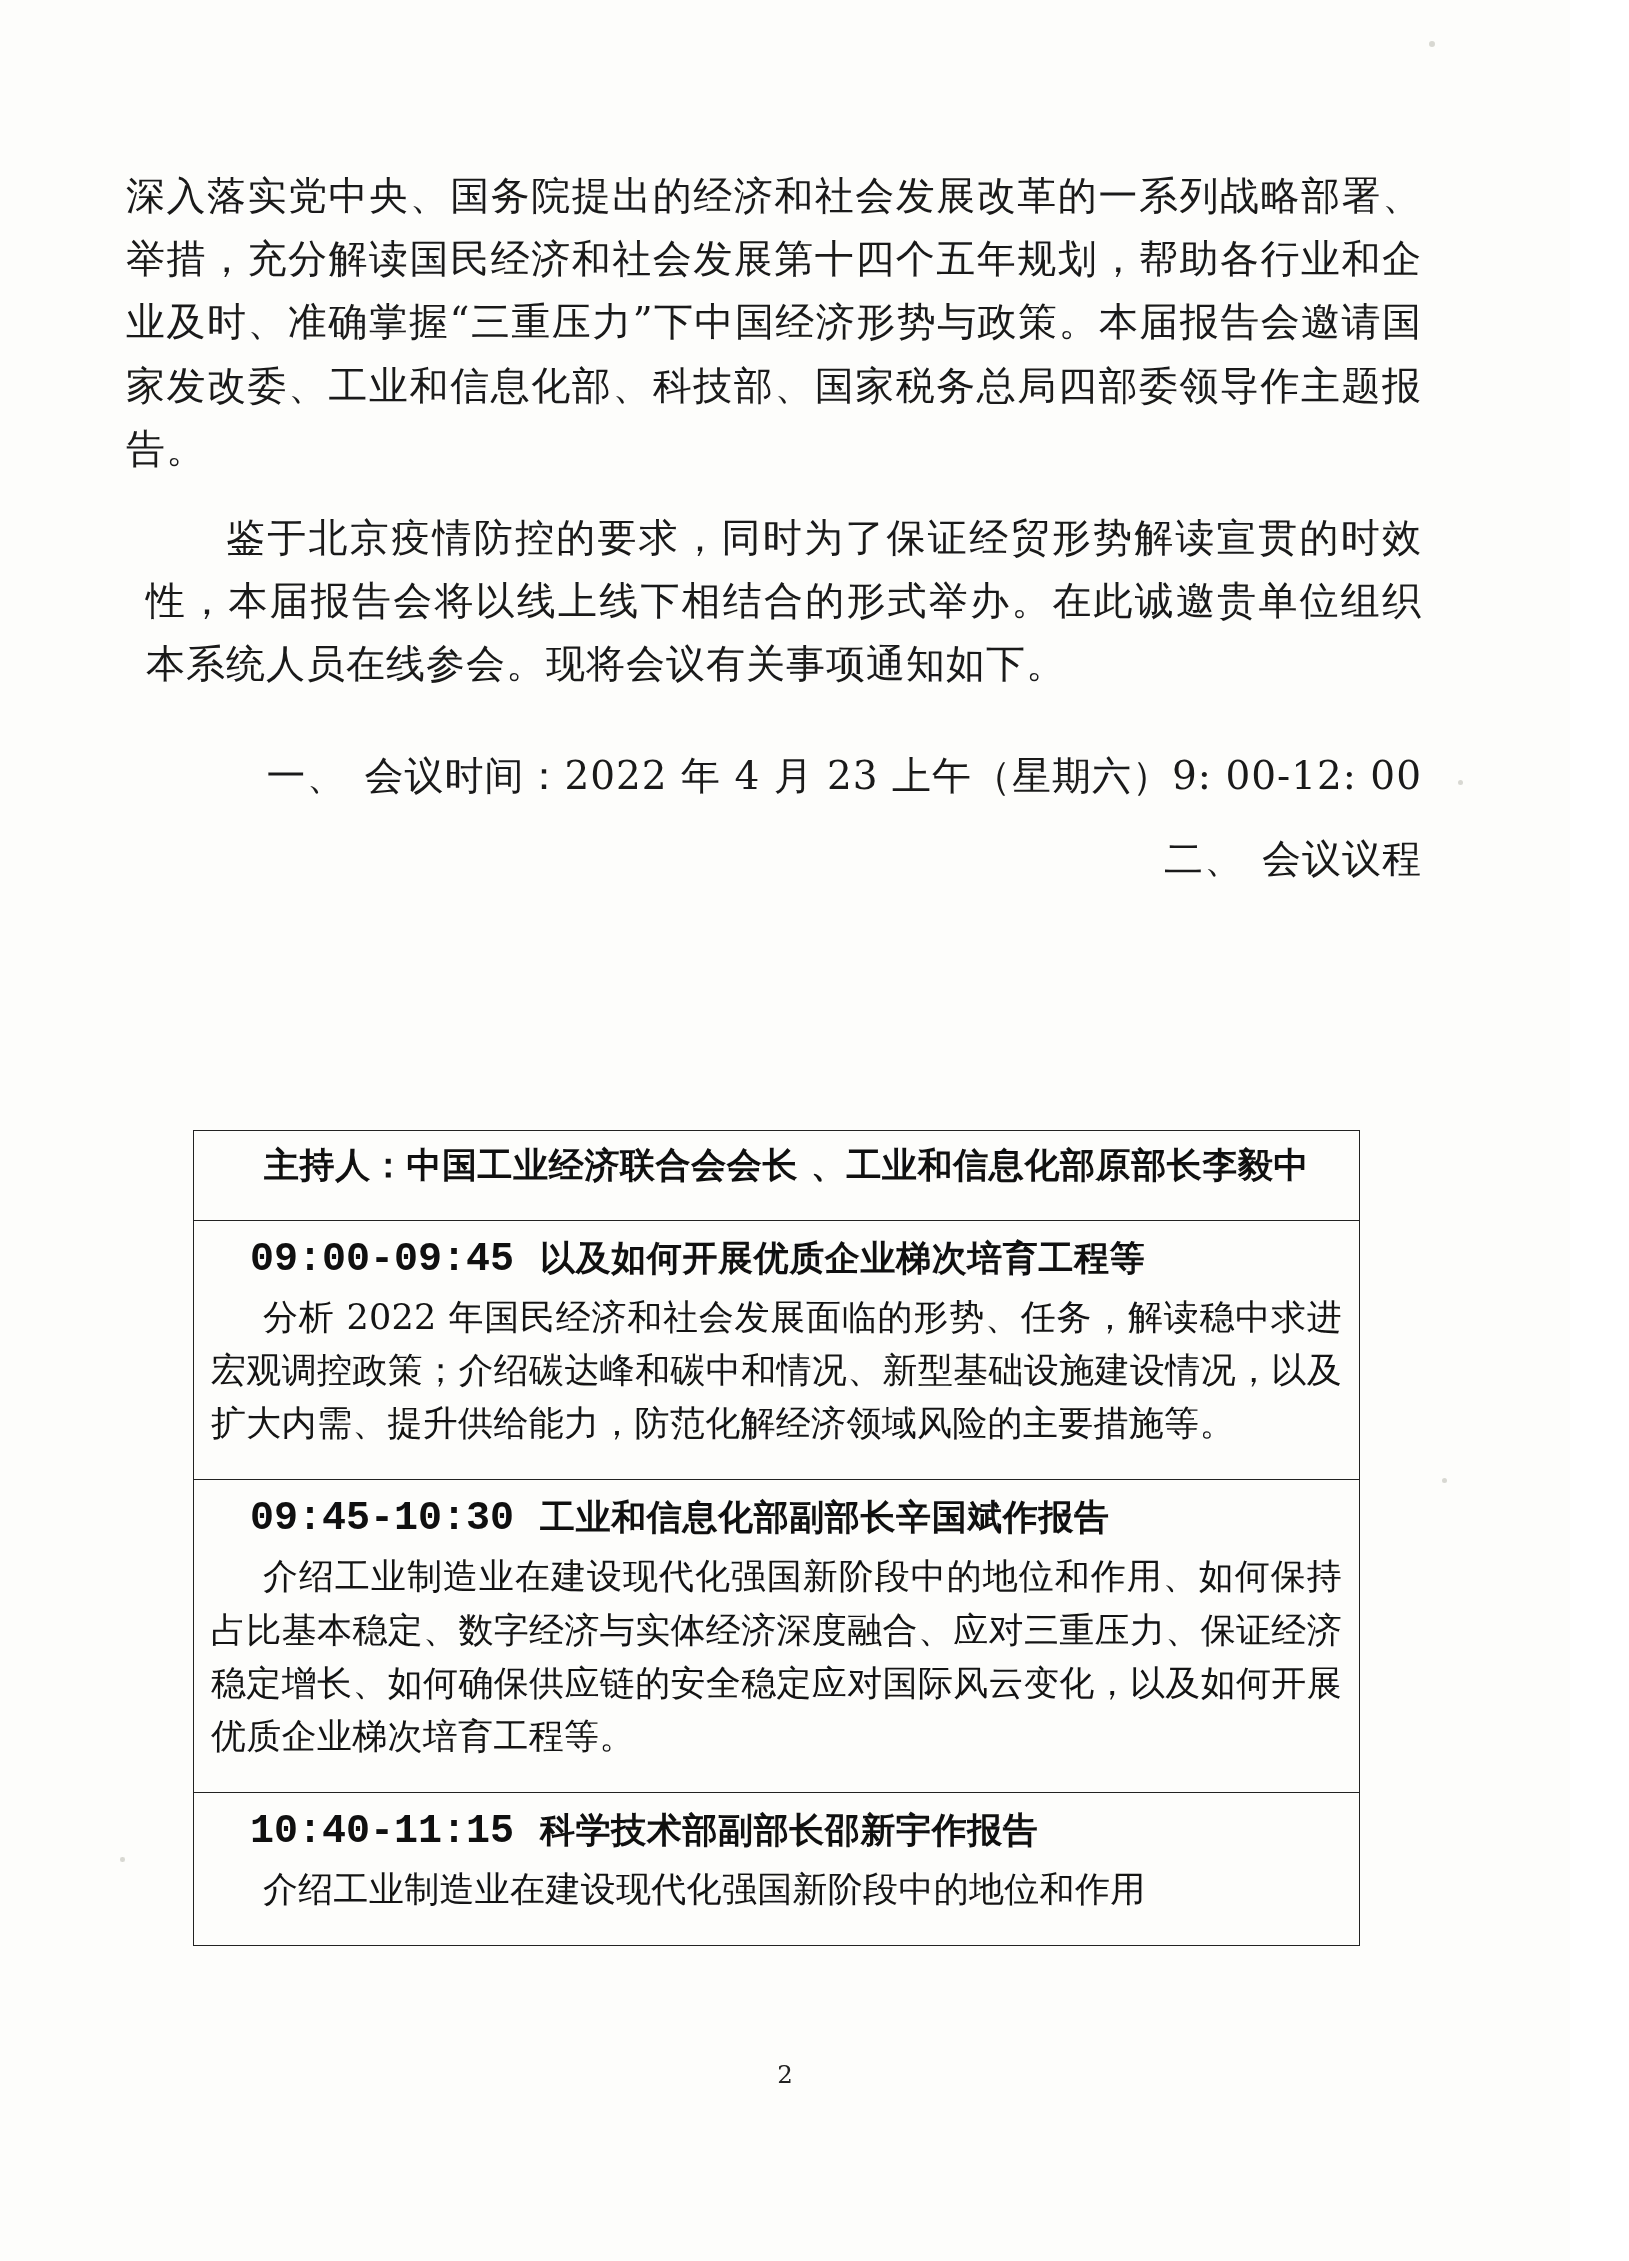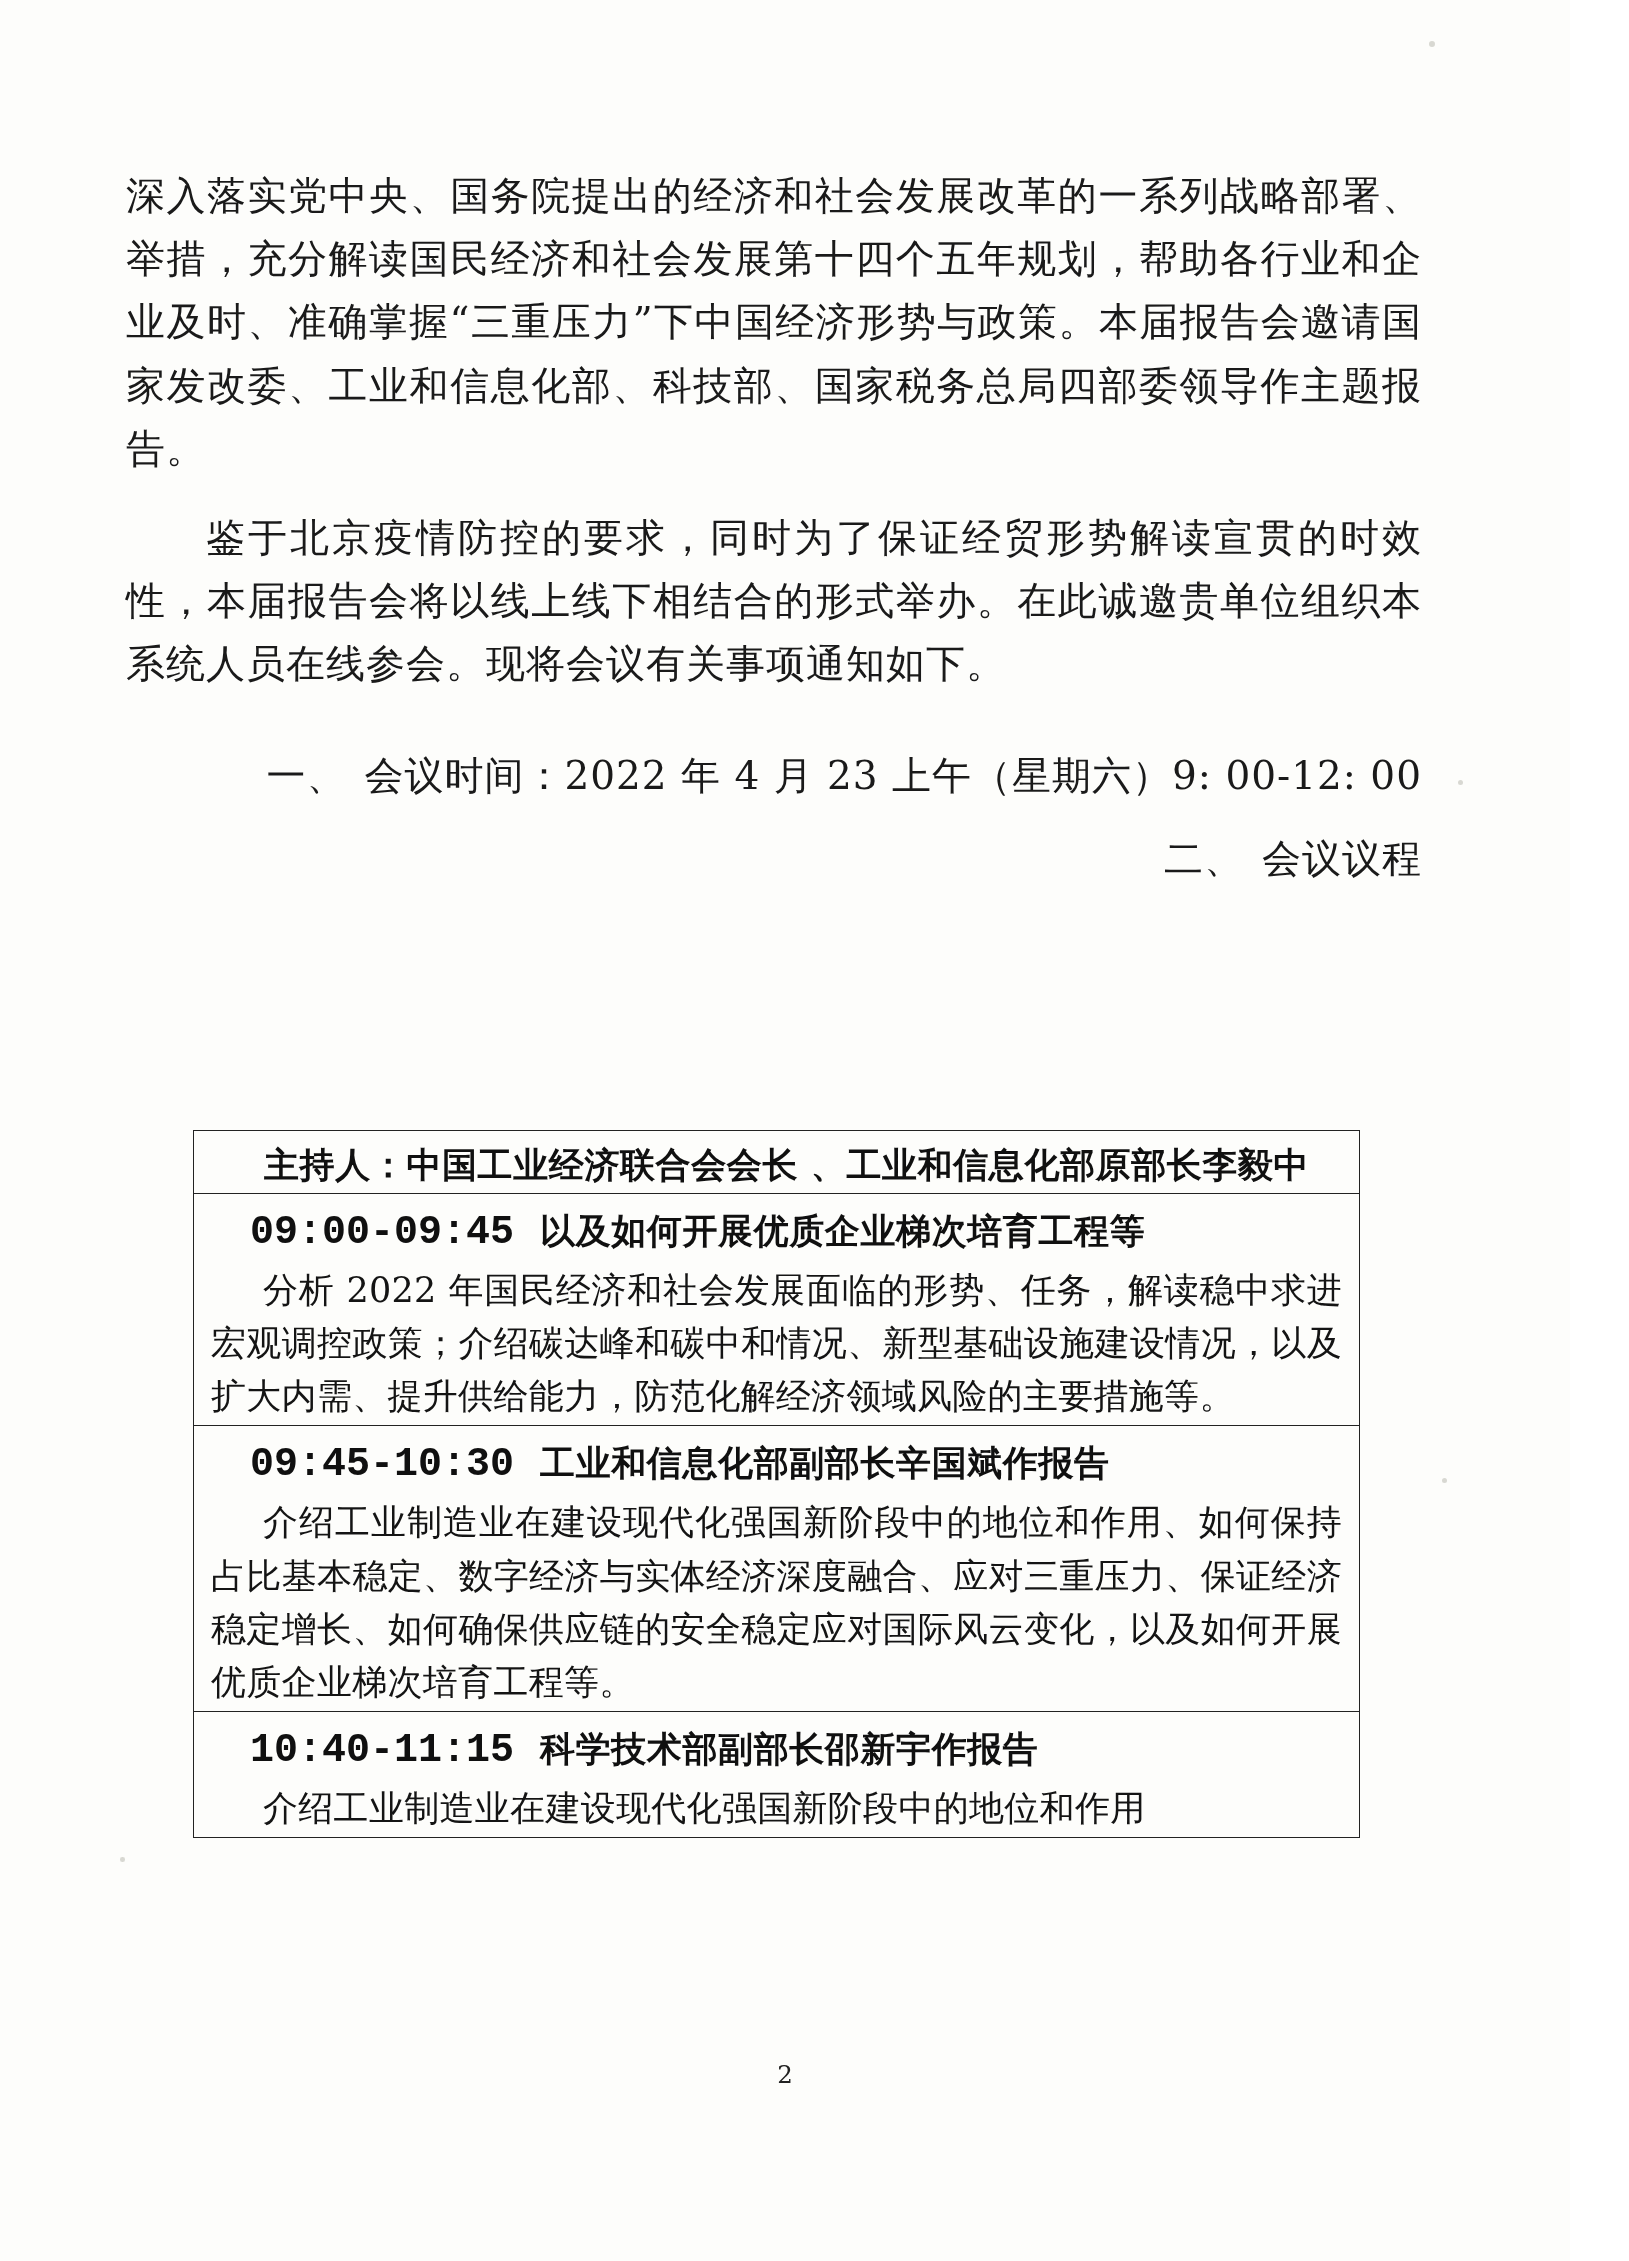--- a/index.html
+++ b/index.html
@@ -35,20 +35,21 @@
     font-size: 39px;
     line-height: 1.62;
     letter-spacing: 1px;
     color: #1a1a1a;
     text-align: justify;
     margin: 0 0 3.9px 0;
     font-family: "DejaVu Serif", "Liberation Serif", serif;
   }
   .para.indent {
     text-indent: 80px;
+    margin-left: 20px;
   }
   .list-item {
     font-size: 39px;
     line-height: 1.62;
     letter-spacing: 1px;
     color: #1a1a1a;
     margin: 19.3px 0 0 0;
     padding-left: 80px;
     text-align: right;
   }
@@ -64,21 +65,21 @@
     left: 193px;
     top: 1130px;
     width: 1167px;
     border: 1.9px solid #222;
     border-bottom: none;
     box-sizing: border-box;
     background: transparent;
   }
   .row {
     border-bottom: 1.9px solid #222;
-    padding: 9px 17px 2px 17px;
+    padding: 9px 17px 29px 17px;
     box-sizing: border-box;
   }
   .row.last {
     border-bottom: 1.9px solid #222;
     overflow: hidden;
   }
   .host {
     font-size: 35px;
     line-height: 1.45;
     letter-spacing: 0.6px;

